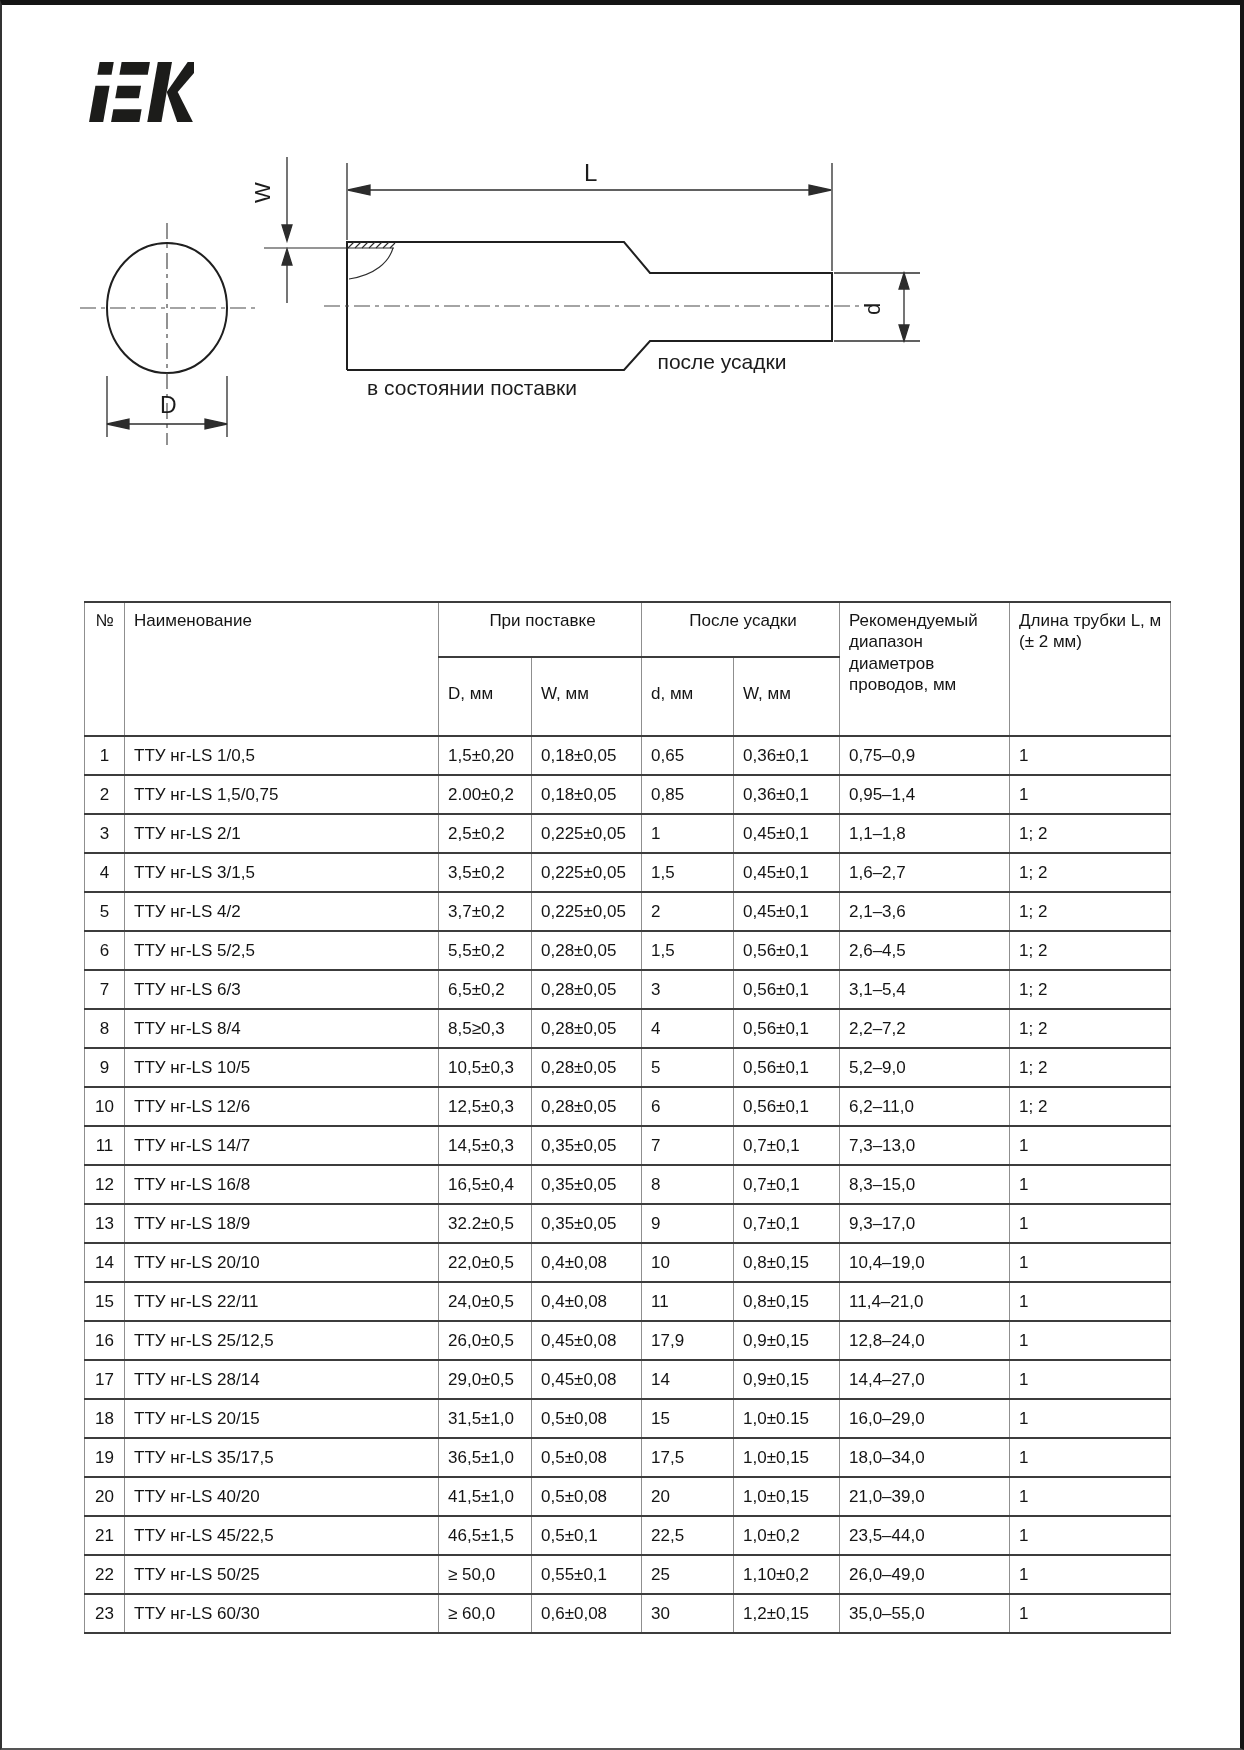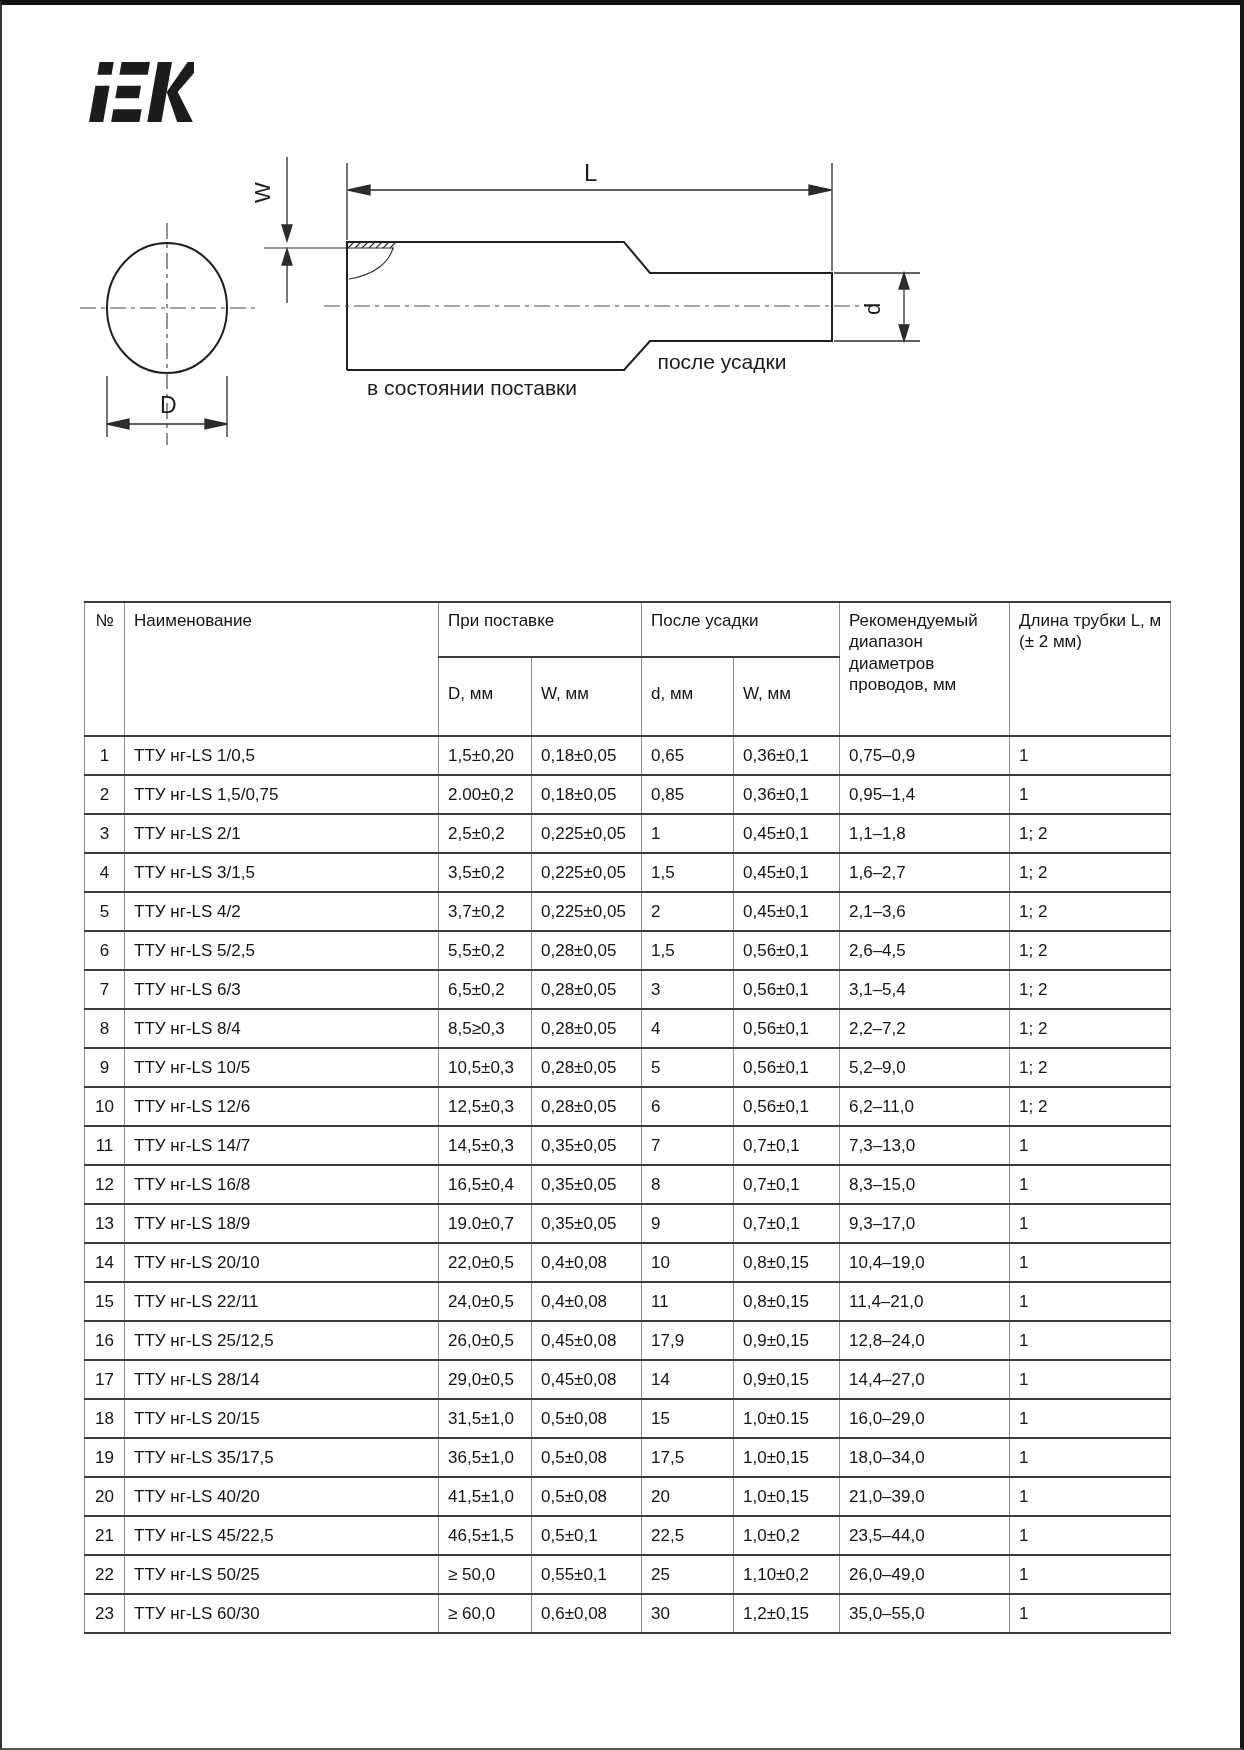--- a/index.html
+++ b/index.html
@@ -17,21 +17,21 @@
   table.spec { position:absolute; left:82px; top:596px; border-collapse:collapse; table-layout:fixed; width:1086px; }
   table.spec th, table.spec td {
     border-left:1px solid #8f8f8f; border-right:1px solid #8f8f8f;
     border-top:2px solid #3c3c3c; border-bottom:2px solid #3c3c3c;
     font-weight:normal; text-align:left;
     padding:2px 4px 2px 9px; font-size:17px; color:#141414;
     overflow:hidden; line-height:1.25;
   }
   table.spec thead th { vertical-align:top; padding-top:7px; }
   table.spec thead tr.sub th { height:50px; padding-top:25px; }
-  table.spec thead tr.top th.span2 { height:44px; }
+  table.spec thead tr.top th.span2 { height:44px;text-align:center; }
   table.spec td { height:33px; vertical-align:middle; }
   table.spec .c0 { text-align:center; padding-left:2px; padding-right:2px; }
 
   .caption {
     position:absolute; left:78px; top:1604px;
     font-size:21px; letter-spacing:3.5px; word-spacing:4px; color:#161616;
     white-space:nowrap;
   }
   .dimtxt { font-family:"Liberation Sans", sans-serif; fill:#1c1c1c; }
 </style>
@@ -260,21 +260,21 @@
           <td class="c2">16,5±0,4</td>
           <td class="c3">0,35±0,05</td>
           <td class="c4">8</td>
           <td class="c5">0,7±0,1</td>
           <td class="c6">8,3–15,0</td>
           <td class="c7">1</td>
         </tr>
         <tr>
           <td class="c0">13</td>
           <td class="c1">ТТУ нг-LS 18/9</td>
-          <td class="c2">19.0±0,7</td>
+          <td class="c2">32.2±0,5</td>
           <td class="c3">0,35±0,05</td>
           <td class="c4">9</td>
           <td class="c5">0,7±0,1</td>
           <td class="c6">9,3–17,0</td>
           <td class="c7">1</td>
         </tr>
         <tr>
           <td class="c0">14</td>
           <td class="c1">ТТУ нг-LS 20/10</td>
           <td class="c2">22,0±0,5</td>

